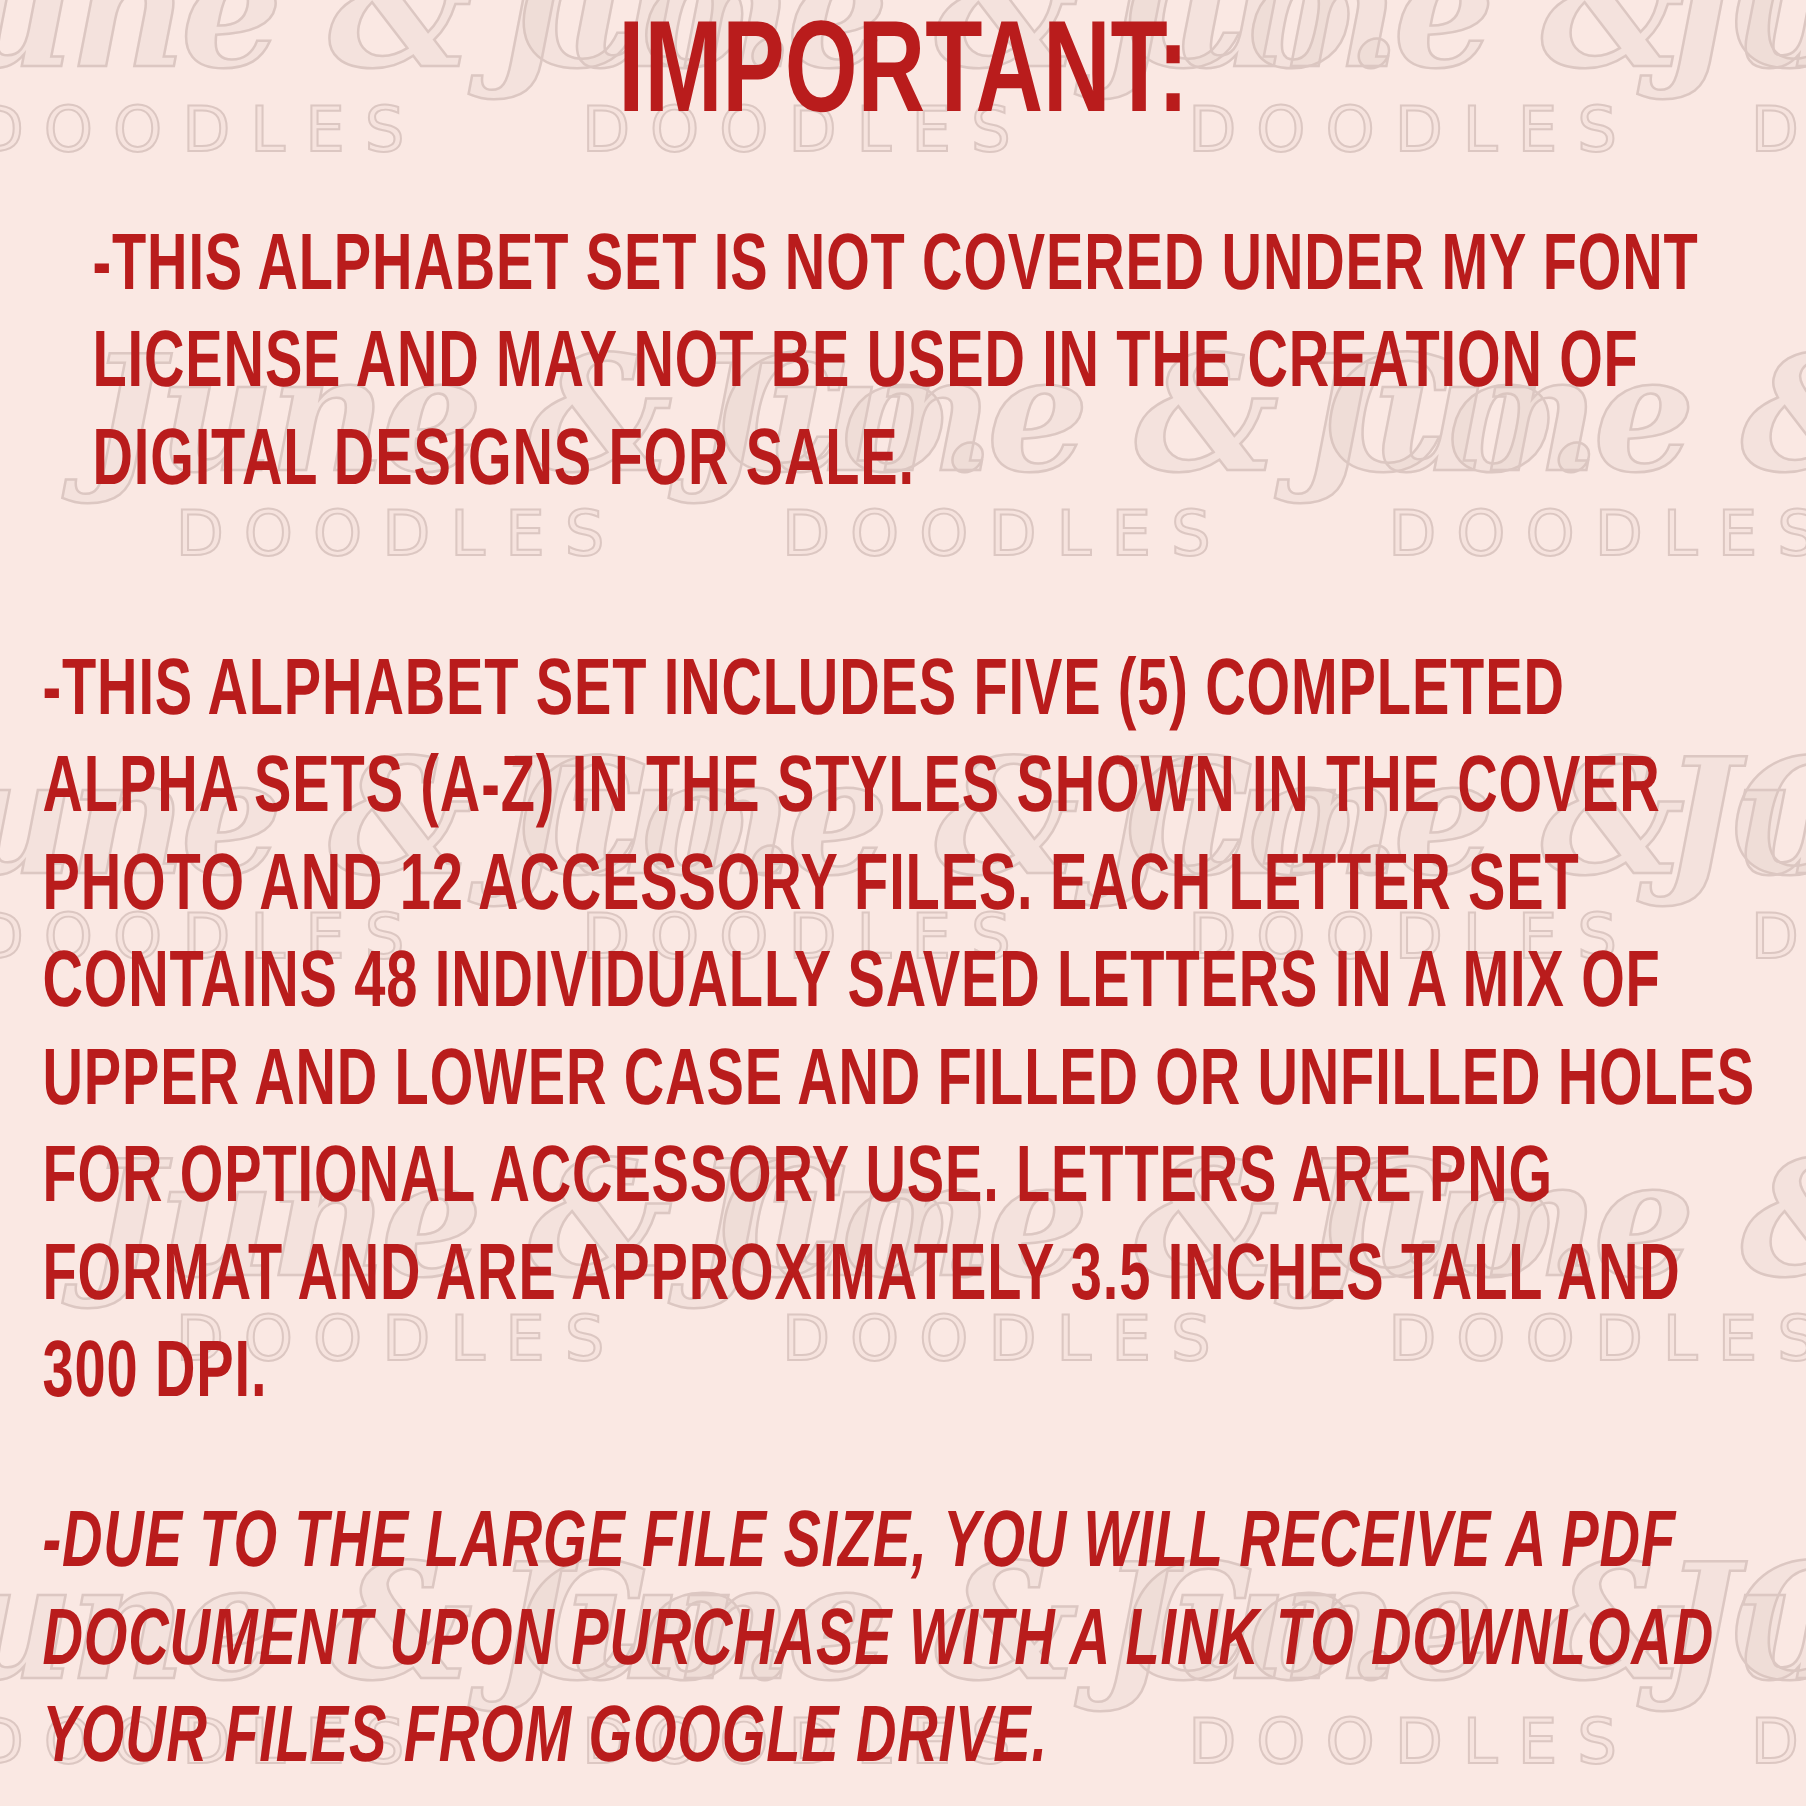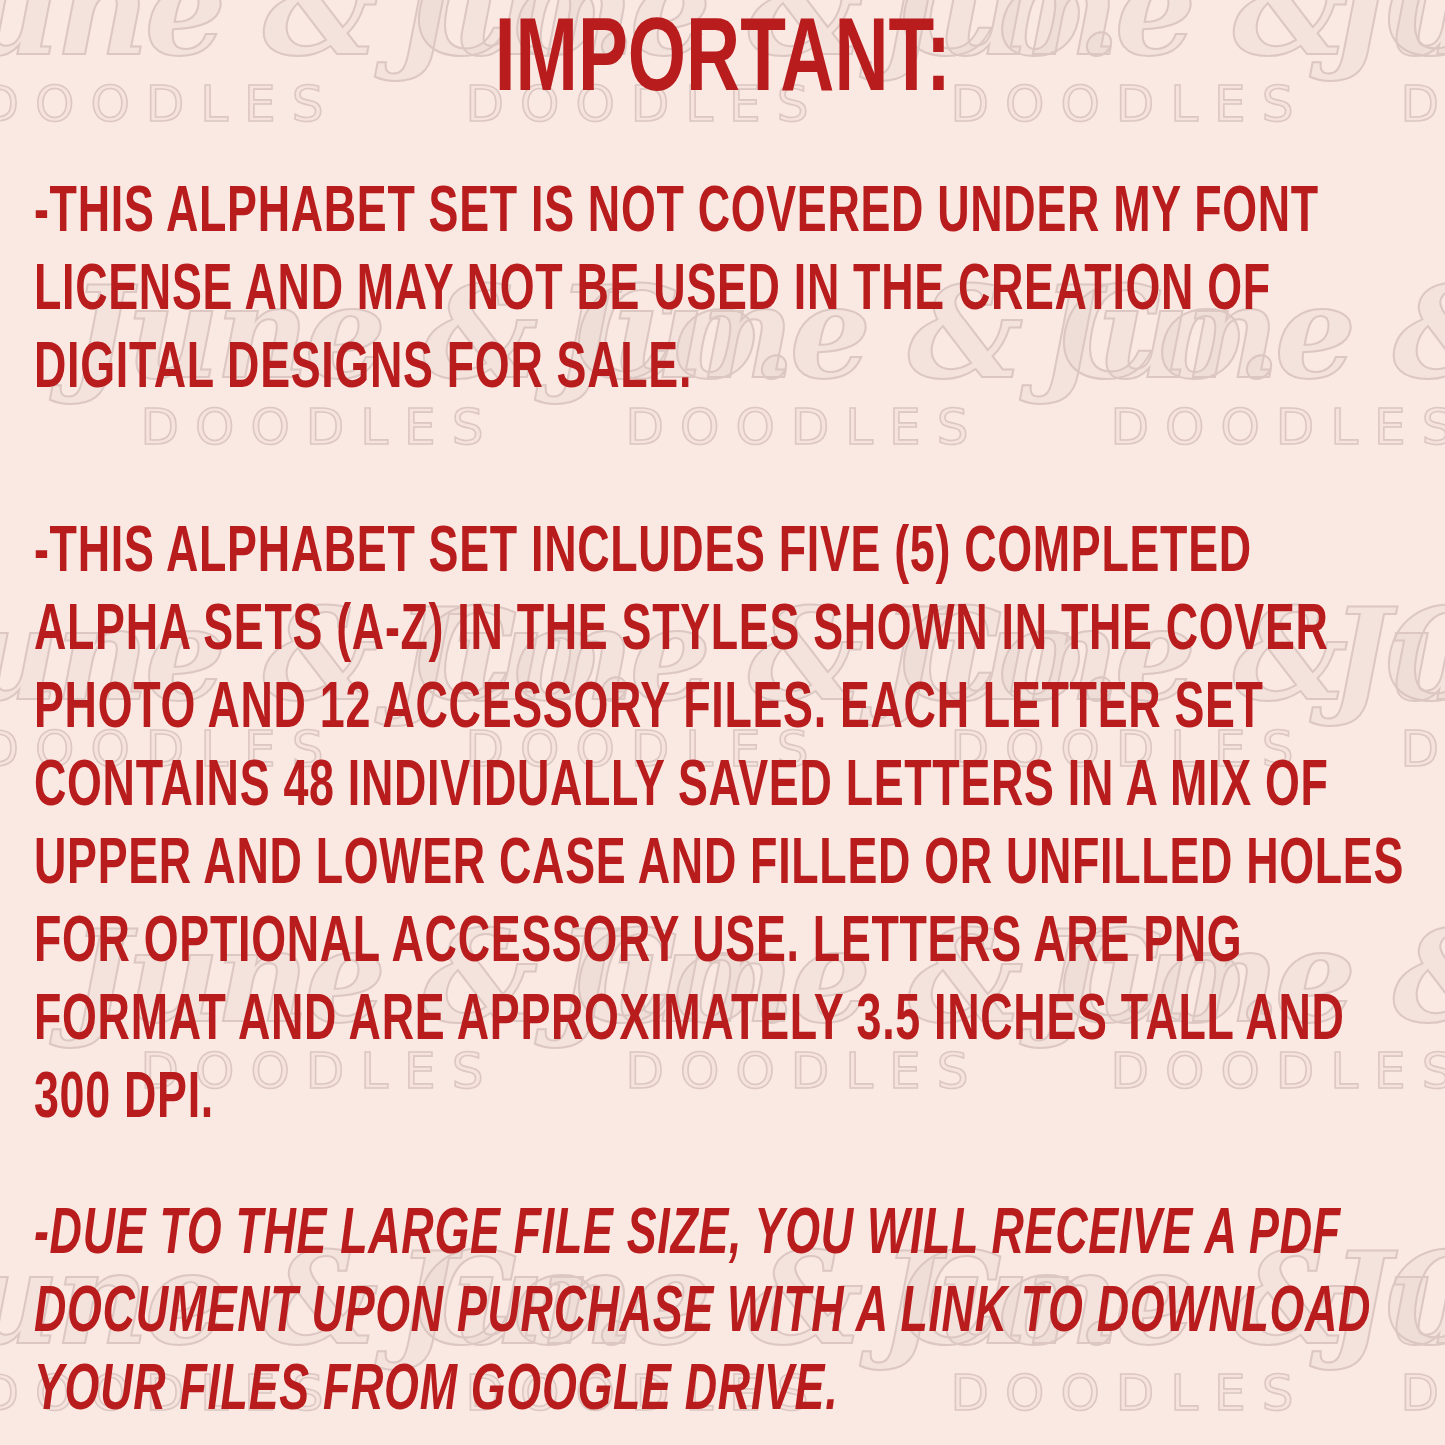--- a/index.html
+++ b/index.html
@@ -83,21 +83,21 @@
   .para .line {
     display: block;
     font-weight: 700;
     font-size: 64px;
     line-height: 78px;
     letter-spacing: 1px;
     transform: scaleX(0.70);
     transform-origin: 0 50%;
     white-space: nowrap;
   }
-  #para-1 { top: 170px; }
+  #para-1 { top: 170px; margin-left: 40px; }
   #para-2 { top: 510px; }
   #para-3 { top: 1192px; font-style: italic; }
 </style>
 </head>
 <body>
 
 <div class="wm-layer">
   <div class="wm-unit" style="left:-90px; top:-55px;">
       <span class="wm-brand">June &amp; Co.</span>
       <span class="wm-sub">DOODLES</span>

